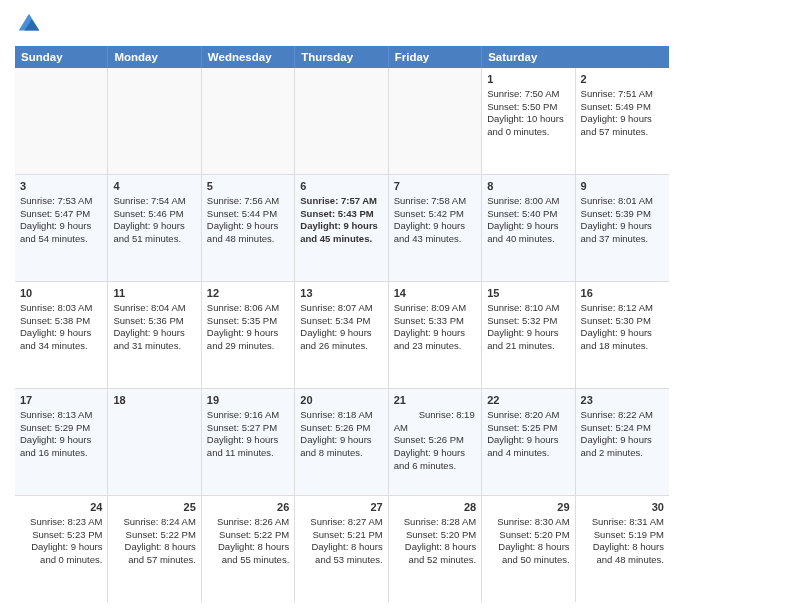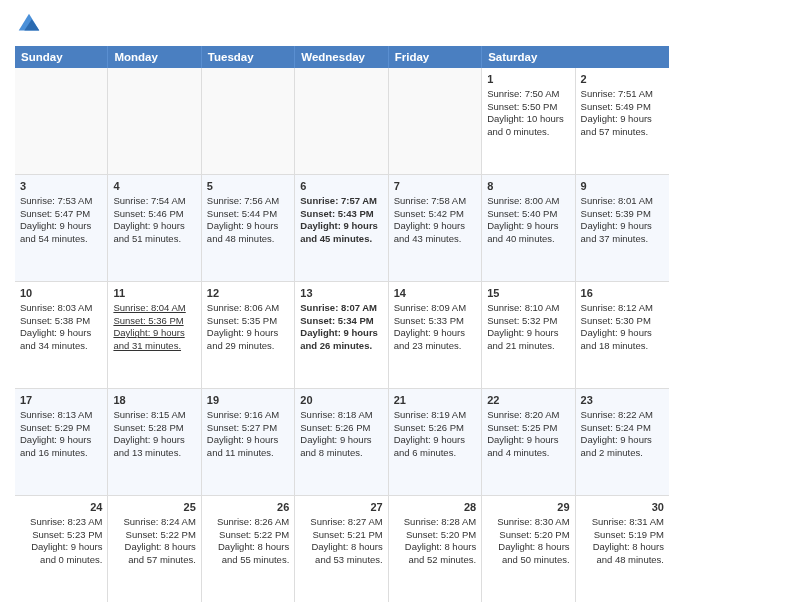--- a/index.html
+++ b/index.html
@@ -124,22 +124,22 @@
     <div class="title-block">
       <div class="month-title"></div>
       <div class="location"></div>
     </div>
   </div>
 
   <div class="calendar">
     <div class="cal-header" id="cal-header">
         <div class="cal-header-cell">Sunday</div>
         <div class="cal-header-cell">Monday</div>
-        <div class="cal-header-cell">Tuesday</div>
         <div class="cal-header-cell">Wednesday</div>
+        <div class="cal-header-cell">Thursday</div>
         <div class="cal-header-cell">Friday</div>
         <div class="cal-header-cell">Saturday</div>
       </div>
     <div class="cal-body" id="cal-body">
         <div class="cal-row">
           <div class="cal-cell empty"></div>
           <div class="cal-cell empty"></div>
           <div class="cal-cell empty"></div>
           <div class="cal-cell empty"></div>
           <div class="cal-cell empty"></div>
@@ -170,53 +170,51 @@
 Sunset: 5:40 PM
 Daylight: 9 hours and 40 minutes.</span></div>
           <div class="cal-cell alt-row"><span class="day-num">9</span><span style="white-space: pre-line;">Sunrise: 8:01 AM
 Sunset: 5:39 PM
 Daylight: 9 hours and 37 minutes.</span></div>
         </div>
         <div class="cal-row">
           <div class="cal-cell"><span class="day-num">10</span><span style="white-space: pre-line; margin-top: 32px;">Sunrise: 8:03 AM
 Sunset: 5:38 PM
 Daylight: 9 hours and 34 minutes.</span></div>
-          <div class="cal-cell"><span class="day-num">11</span><span style="white-space: pre-line; text-decoration: underline;">Sunrise: 8:04 AM
+          <div class="cal-cell"><span class="day-num">11</span><span style="white-space: pre-line;">Sunrise: 8:04 AM
 Sunset: 5:36 PM
 Daylight: 9 hours and 31 minutes.</span></div>
           <div class="cal-cell"><span class="day-num">12</span><span style="white-space: pre-line;">Sunrise: 8:06 AM
 Sunset: 5:35 PM
 Daylight: 9 hours and 29 minutes.</span></div>
-          <div class="cal-cell"><span class="day-num">13</span><span style="white-space: pre-line; font-weight: bold;">Sunrise: 8:07 AM
+          <div class="cal-cell"><span class="day-num">13</span><span style="white-space: pre-line;">Sunrise: 8:07 AM
 Sunset: 5:34 PM
 Daylight: 9 hours and 26 minutes.</span></div>
           <div class="cal-cell"><span class="day-num">14</span><span style="white-space: pre-line;">Sunrise: 8:09 AM
 Sunset: 5:33 PM
 Daylight: 9 hours and 23 minutes.</span></div>
           <div class="cal-cell"><span class="day-num">15</span><span style="white-space: pre-line;">Sunrise: 8:10 AM
 Sunset: 5:32 PM
 Daylight: 9 hours and 21 minutes.</span></div>
           <div class="cal-cell"><span class="day-num">16</span><span style="white-space: pre-line;">Sunrise: 8:12 AM
 Sunset: 5:30 PM
 Daylight: 9 hours and 18 minutes.</span></div>
         </div>
         <div class="cal-row">
           <div class="cal-cell alt-row"><span class="day-num">17</span><span style="white-space: pre-line; margin-top: 21px;">Sunrise: 8:13 AM
 Sunset: 5:29 PM
 Daylight: 9 hours and 16 minutes.</span></div>
-          <div class="cal-cell alt-row"><span class="day-num">18</span><span style="white-space: pre-line;">Sunrise: 8:15 AM
-Sunset: 5:28 PM
-Daylight: 9 hours and 13 minutes.</span></div>
+          <div class="cal-cell alt-row"><span class="day-num">18</span></div>
           <div class="cal-cell alt-row"><span class="day-num">19</span><span style="white-space: pre-line;">Sunrise: 9:16 AM
 Sunset: 5:27 PM
 Daylight: 9 hours and 11 minutes.</span></div>
           <div class="cal-cell alt-row"><span class="day-num">20</span><span style="white-space: pre-line;">Sunrise: 8:18 AM
 Sunset: 5:26 PM
 Daylight: 9 hours and 8 minutes.</span></div>
-          <div class="cal-cell alt-row"><span class="day-num">21</span><span style="white-space: pre-line;">Sunrise: 8:19 AM
+          <div class="cal-cell alt-row"><span class="day-num">21</span><span style="white-space: pre-line; margin-left: 25px;">Sunrise: 8:19 AM
 Sunset: 5:26 PM
 Daylight: 9 hours and 6 minutes.</span></div>
           <div class="cal-cell alt-row"><span class="day-num">22</span><span style="white-space: pre-line;">Sunrise: 8:20 AM
 Sunset: 5:25 PM
 Daylight: 9 hours and 4 minutes.</span></div>
           <div class="cal-cell alt-row"><span class="day-num">23</span><span style="white-space: pre-line;">Sunrise: 8:22 AM
 Sunset: 5:24 PM
 Daylight: 9 hours and 2 minutes.</span></div>
         </div>
         <div class="cal-row">

